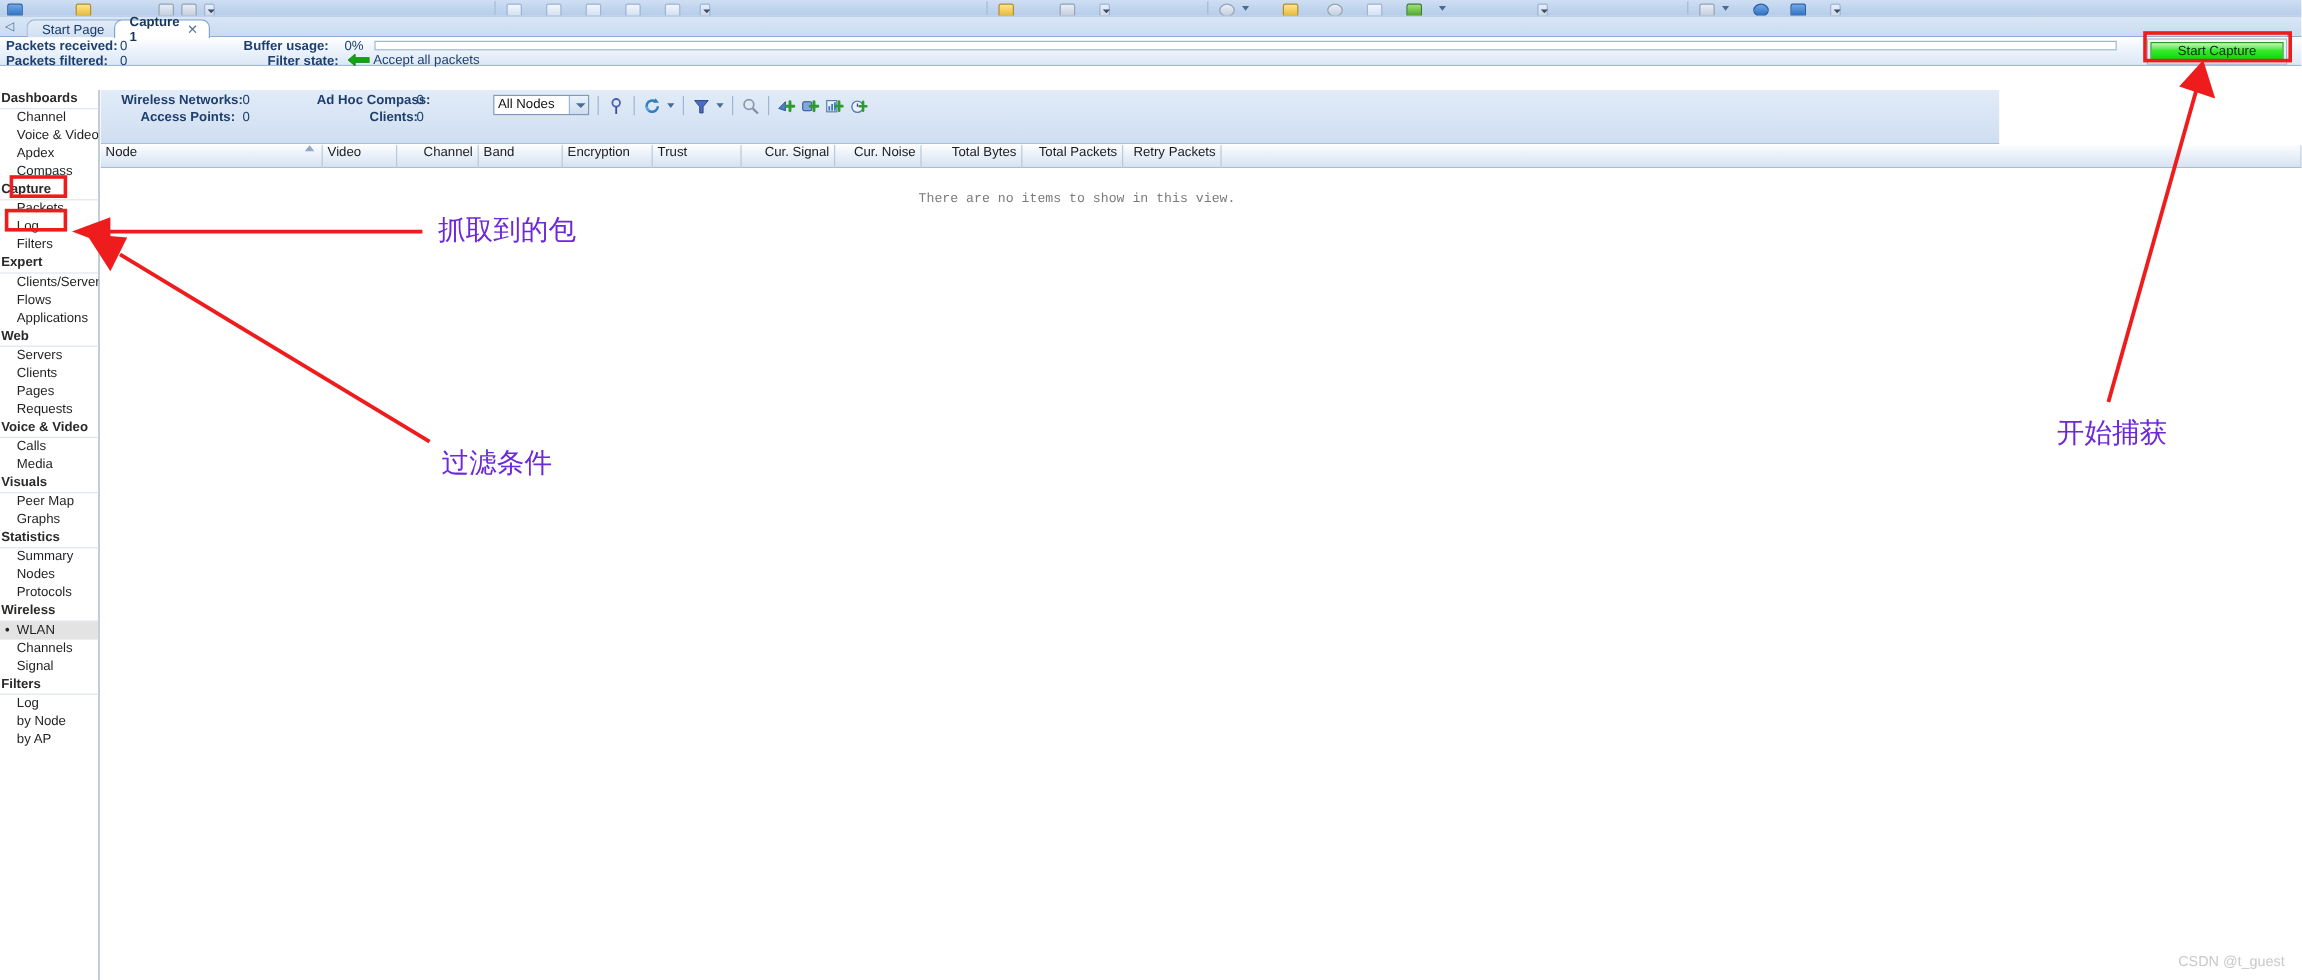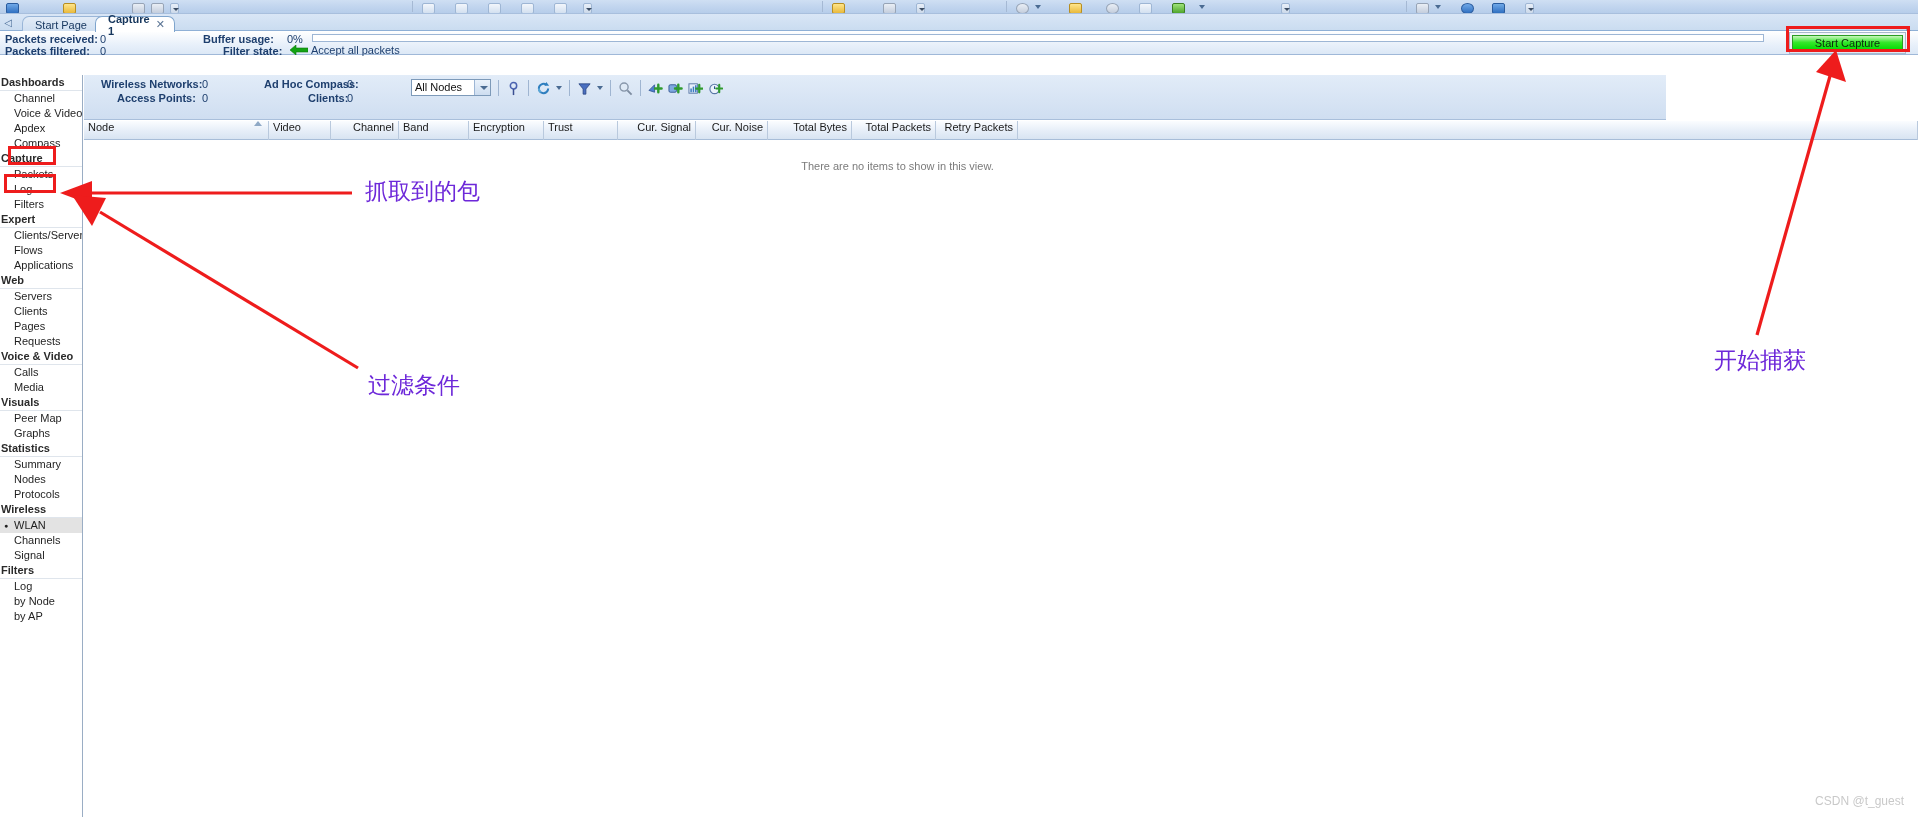--- a/index.html
+++ b/index.html
@@ -195,21 +195,21 @@
     width:0;height:0;border-left:4px solid transparent;border-right:4px solid transparent;
     border-bottom:5px solid #8fa9c6; margin-left:auto; margin-right:2px;
   }
   .tbody {
     position: absolute; left: 0; top: 66px; width: 1834px; height: 676px;
     background: #ffffff;
   }
   .empty-msg {
     position: absolute; left: 0; top: 19px; width: 1627px;
     text-align: center;
-    font-family: Liberation Sans, sans-serif; font-size: 11px; color: #7b7b7b;
+    font-family: Liberation Mono, monospace; font-size: 11px; color: #7b7b7b;
   }
 
   
   .anno-box {
     position: absolute; border: 3px solid #ee1c1c; pointer-events: none;
   }
   .anno-text {
     position: absolute; color: #6d28d9; white-space: nowrap;
     font-family: "DejaVu Sans", sans-serif; font-size: 23px; font-weight: 400;
   }

